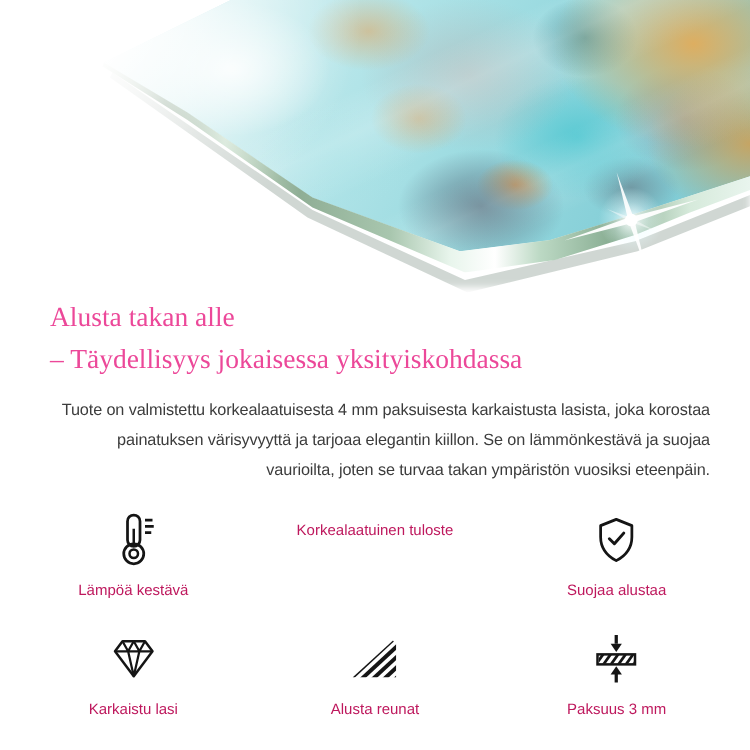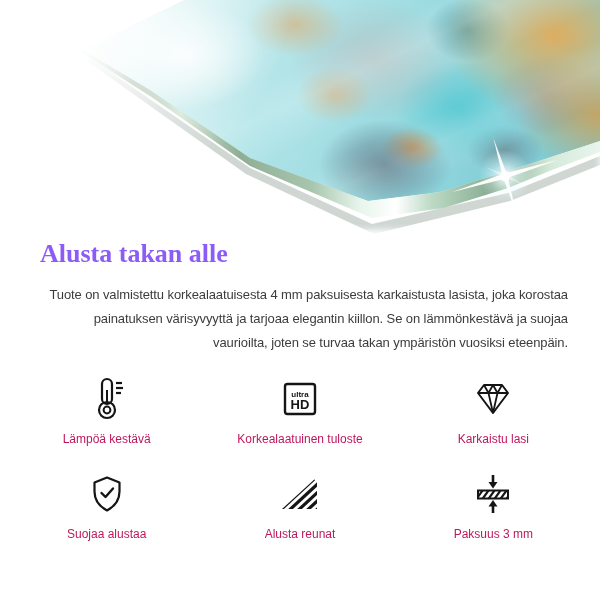--- a/index.html
+++ b/index.html
@@ -65,21 +65,21 @@
       linear-gradient(100deg, #fff 2%, rgba(255,255,255,.6) 10%, rgba(255,255,255,0) 28%);
   }
 
   .sparkle { position:absolute; left:505px; top:176px; transform:translate(-50%,-50%) rotate(-17deg); }
 
   
   .content { padding:0 40px; }
   .title {
     margin-top:7px;
     font-family:"Liberation Serif", serif;
-    font-weight:700; font-size:26px; line-height:33px; color:#8b5cf6;
+    font-weight:400; font-size:22px; line-height:33px; color:#ec4899;
   }
   .intro {
     margin-top:13px; width:528px;
     font-size:13px; line-height:24px; letter-spacing:-0.1px; color:#3c3c3c;text-align:right;
   }
 
   
   .features {
     margin-top:20px; padding:0 10px;
     display:grid; grid-template-columns:repeat(3,1fr); row-gap:24px;
@@ -114,20 +114,21 @@
       <polygon points="-56,0 0,-2.6 56,0 0,2.6" fill="#ffffff" opacity="0.95"></polygon>
       <polygon points="0,-40 2.4,0 0,40 -2.4,0" fill="#ffffff" opacity="0.9"></polygon>
       <polygon points="-16,-14 0,-2 16,14 0,2" fill="#ffffff" opacity="0.45"></polygon>
       <circle r="5" fill="#ffffff"></circle>
     </svg>
   </div>
 
   <div class="content">
     <h1 class="title">
       <span>Alusta takan alle</span><br>
+      <span>– Täydellisyys jokaisessa yksityiskohdassa</span>
     </h1>
     <p class="intro">Tuote on valmistettu korkealaatuisesta 4 mm paksuisesta karkaistusta lasista, joka korostaa paina­tuksen värisyvyyttä ja tarjoaa elegantin kiillon. Se on lämmönkestävä ja suojaa vaurioilta, joten se turvaa takan ympäristön vuosiksi eteenpäin.</p>
   </div>
 
   <div class="features">
 
     <div class="feature">
       <div class="icon-box">
         <svg width="38" height="46" viewBox="0 0 38 46">
           <rect class="icon-stroke" x="14" y="3" width="10" height="25" rx="5" stroke-width="2.2"></rect>
@@ -136,48 +137,41 @@
           <line class="icon-stroke" x1="19" y1="14" x2="19" y2="27" stroke-width="2"></line>
           <line class="icon-stroke" x1="28" y1="7" x2="34" y2="7" stroke-width="2.2"></line>
           <line class="icon-stroke" x1="28" y1="12" x2="35" y2="12" stroke-width="2.2"></line>
           <line class="icon-stroke" x1="28" y1="17" x2="33" y2="17" stroke-width="2.2"></line>
         </svg>
       </div>
       <div class="feature-label">Lämpöä kestävä</div>
     </div>
 
     <div class="feature">
+      <div class="feature-label">Korkealaatuinen tuloste</div>
+    </div>
+
+    <div class="feature">
       <div class="icon-box">
         <svg width="40" height="40" viewBox="0 0 40 40">
-          <rect class="icon-stroke" x="5" y="5" width="30" height="30" rx="2.5" stroke-width="2.4"></rect>
-          <text class="badge-small" x="20" y="17.5" text-anchor="middle">ultra</text>
-          <text class="badge-big" x="20" y="30" text-anchor="middle">HD</text>
-        </svg>
-      </div>
-      <div class="feature-label">Korkealaatuinen tuloste</div>
+          <path class="icon-stroke" d="M20 3.5 L32.5 8.5 V17.5 C32.5 26.5 27.5 32.5 20 36.5 C12.5 32.5 7.5 26.5 7.5 17.5 V8.5 Z" stroke-width="2.2" stroke-linejoin="round"></path>
+          <path class="icon-stroke" d="M14.5 19 L18.5 23 L26 14.5" stroke-width="2.4" stroke-linecap="round" stroke-linejoin="round"></path>
+        </svg>
+      </div>
+      <div class="feature-label">Suojaa alustaa</div>
     </div>
 
     <div class="feature">
       <div class="icon-box">
         <svg width="42" height="38" viewBox="0 0 42 38">
           <path class="icon-stroke" d="M6 13 L12 5 H30 L36 13 L21 33 Z" stroke-width="2" stroke-linejoin="round"></path>
           <path class="icon-stroke" d="M6 13 H36 M12 5 L16.5 13 L21 33 M30 5 L25.5 13 L21 33 M21 5 L16.5 13 M21 5 L25.5 13" stroke-width="1.8" stroke-linejoin="round"></path>
         </svg>
       </div>
       <div class="feature-label">Karkaistu lasi</div>
-    </div>
-
-    <div class="feature">
-      <div class="icon-box">
-        <svg width="40" height="40" viewBox="0 0 40 40">
-          <path class="icon-stroke" d="M20 3.5 L32.5 8.5 V17.5 C32.5 26.5 27.5 32.5 20 36.5 C12.5 32.5 7.5 26.5 7.5 17.5 V8.5 Z" stroke-width="2.2" stroke-linejoin="round"></path>
-          <path class="icon-stroke" d="M14.5 19 L18.5 23 L26 14.5" stroke-width="2.4" stroke-linecap="round" stroke-linejoin="round"></path>
-        </svg>
-      </div>
-      <div class="feature-label">Suojaa alustaa</div>
     </div>
 
     <div class="feature">
       <div class="icon-box">
         <svg width="40" height="40" viewBox="0 0 40 40">
           <defs>
               <clipPath id="triclip">
                 <path d="M2 35 L37 35 L37 3 Z"></path>
               </clipPath>
             </defs>

